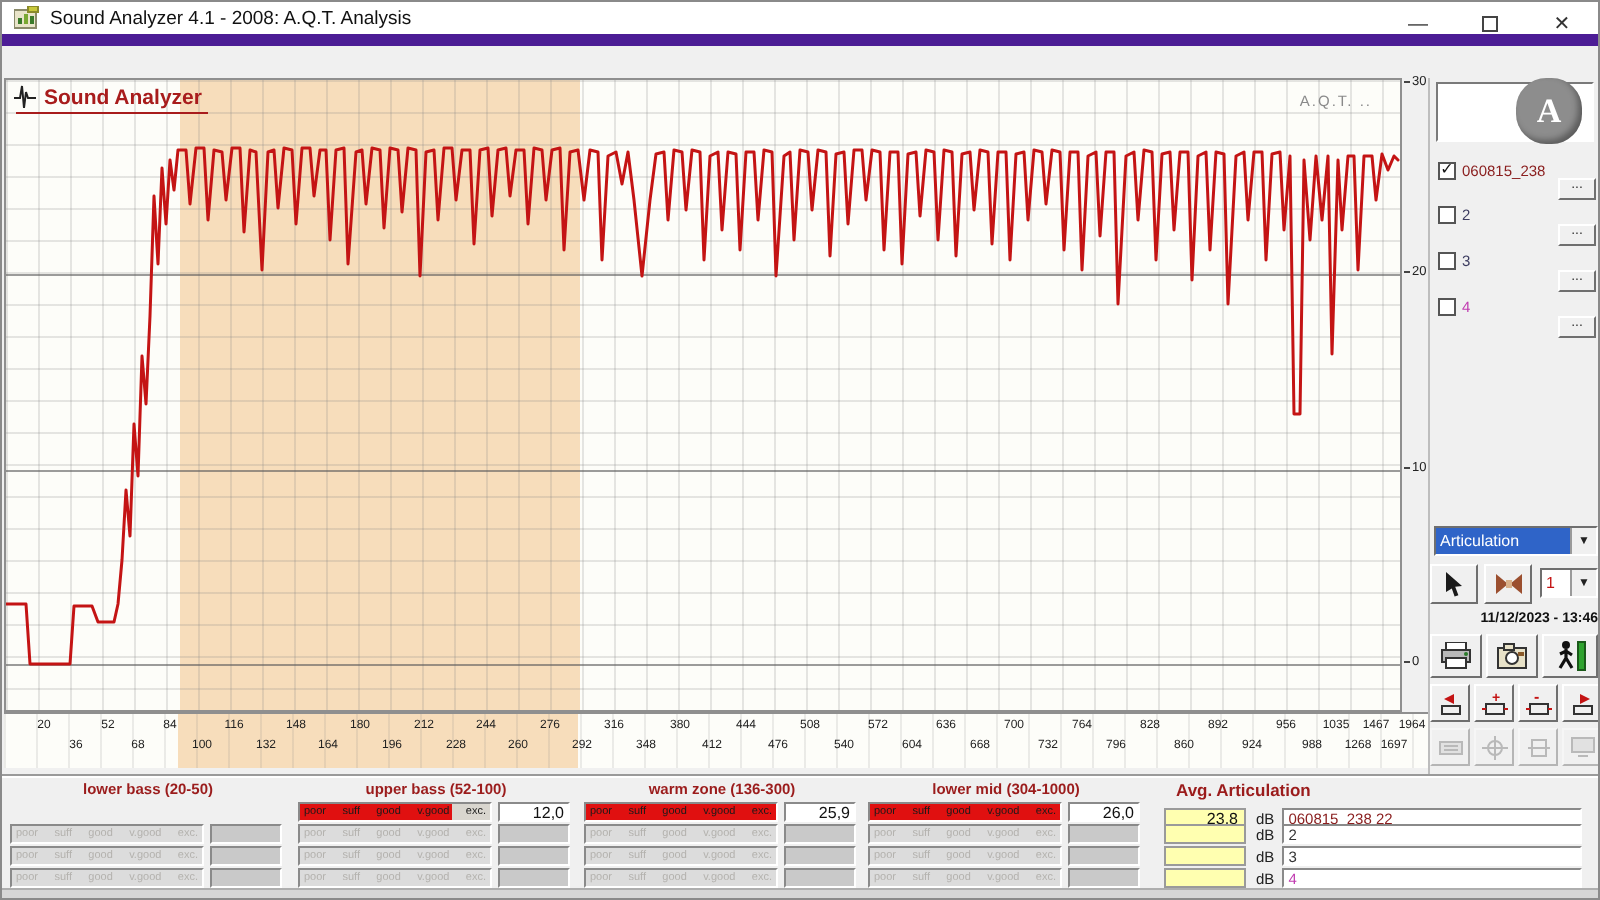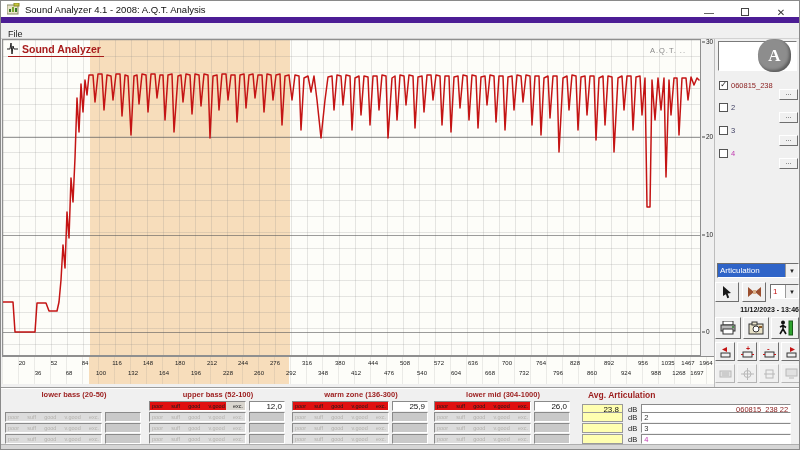--- a/index.html
+++ b/index.html
@@ -99,23 +99,20 @@
     <span class="title">Sound Analyzer 4.1 - 2008: A.Q.T. Analysis</span>
     <div class="wincontrols">
       <span class="wbtn">—</span>
       <span class="wbtn">
           <span class="maxglyph"></span>
         </span>
       <span class="wbtn">✕</span>
     </div>
   </div>
 
-  <div class="menubar">
-    <span class="menuitem">File</span>
-  </div>
 
   <div class="plot">
     <div class="zonehl" id="zonehl" style="left: 87px; width: 200px;"></div>
     <div class="gridoverlay"></div>
     <div class="majorline" style="top:97px"></div>
     <div class="majorline" style="top:195px"></div>
     <div class="majorline" style="top:292px"></div>
     <svg class="curve" id="curvesvg" width="699" height="317" viewBox="0 0 699 317">
       <polyline id="curvepath" fill="none" stroke="#c41414" stroke-width="1.5" stroke-linejoin="round" stroke-linecap="round" points="0,262 10,262 12,292 32,292 34,263 43,263 46,271 54,271 56,262 58,240 60,205 62,228 64,172 66,198 68,138 70,162 72,118 74,58 76,92 78,44 80,72 82,40 84,55 86,35 90,35 92,62 95,34 99,34 101,70 104,35 108,36 110,60 113,34 117,34 119,76 122,35 125,36 128,95 131,36 134,35 136,64 139,34 143,35 145,72 148,34 152,34 154,58 157,35 160,35 162,80 165,35 169,34 171,92 175,36 178,35 180,62 183,34 187,35 189,74 192,34 196,35 198,66 201,34 205,35 207,98 210,36 214,35 216,70 219,34 223,34 225,60 228,35 232,35 234,82 237,35 241,34 243,68 246,35 250,34 252,58 255,35 259,35 261,72 264,34 268,35 270,60 273,35 277,34 279,85 282,36 286,35 289,60 292,35 296,36 298,90 301,38 305,36 308,52 311,36 314,60 318,98 322,60 325,37 329,36 331,70 334,35 338,36 340,65 343,35 347,36 349,90 352,38 356,36 358,75 361,36 365,37 367,85 370,36 374,36 376,70 379,35 383,36 385,98 389,38 392,36 394,80 397,35 401,36 403,65 406,35 410,36 412,88 415,37 419,36 421,72 424,35 428,35 430,60 433,35 437,36 439,85 442,36 446,36 448,92 451,37 455,36 457,68 460,35 464,36 466,80 469,35 473,36 475,88 478,37 482,36 484,65 487,35 491,36 493,82 496,36 500,36 502,90 505,37 509,36 511,70 514,35 518,36 520,62 523,35 527,36 529,85 532,36 536,36 538,95 541,38 545,36 547,78 550,36 554,36 556,112 560,38 564,36 566,70 569,35 573,36 575,90 578,37 582,36 584,75 587,36 591,36 593,100 596,38 600,36 602,85 605,36 609,37 611,112 615,38 619,36 621,70 624,36 628,36 630,90 633,37 637,36 639,75 642,38 644,167 647,167 649,40 652,80 655,38 658,70 661,38 663,137 666,40 668,75 671,38 674,38 676,95 679,38 683,38 685,60 688,37 691,45 694,38 696,40"></polyline>
     </svg>
@@ -311,21 +308,21 @@
     </div>
   </div>
 
   <div class="bottompanel" id="bottompanel">
     <div class="avgcol">
       <div class="avghead">Avg. Articulation</div>
       <div id="avgrows">
           <div class="avgrow" style="left: 8px; top: 14px;">
             <div class="ybox">23,8</div>
             <span class="dbl">dB</span>
-            <div class="afield" style="color: rgb(139, 32, 32); text-align: right;">060815_238 22</div>
+            <div class="afield" style="color: rgb(139, 32, 32);">060815_238 22</div>
           </div>
           <div class="avgrow" style="left: 8px; top: 22px;">
             <div class="ybox"></div>
             <span class="dbl">dB</span>
             <div class="afield" style="color: rgb(51, 51, 51);">2</div>
           </div>
           <div class="avgrow" style="left: 8px; top: 33px;">
             <div class="ybox"></div>
             <span class="dbl">dB</span>
             <div class="afield" style="color: rgb(51, 51, 51);">3</div>

